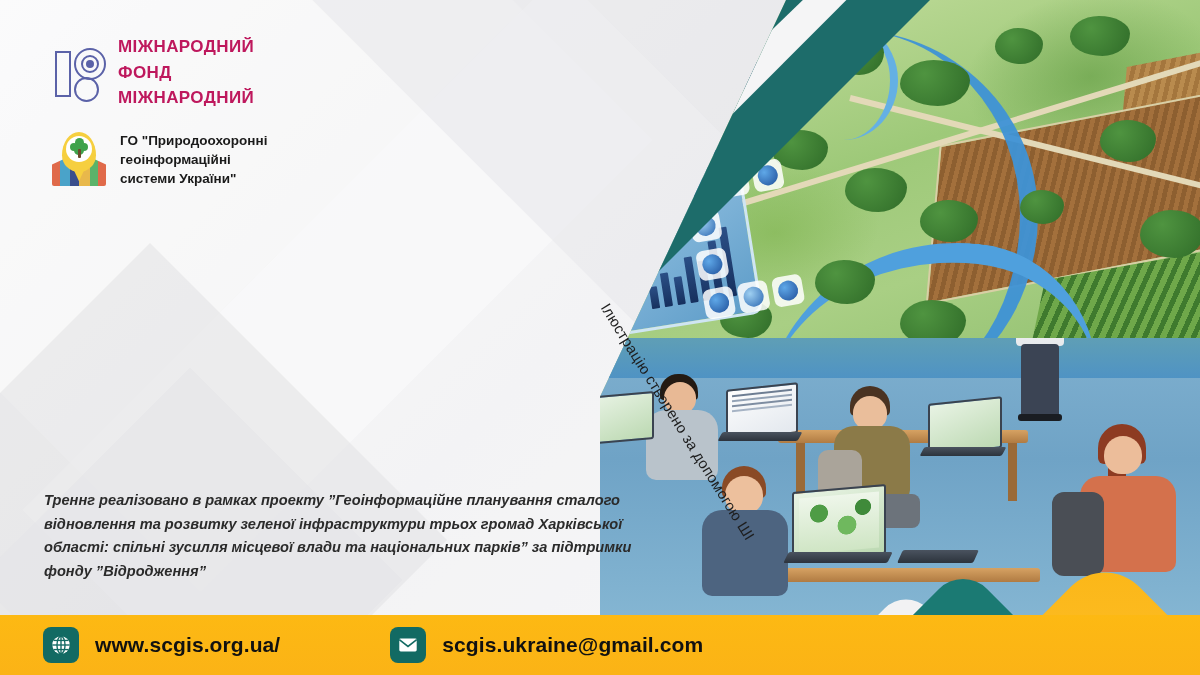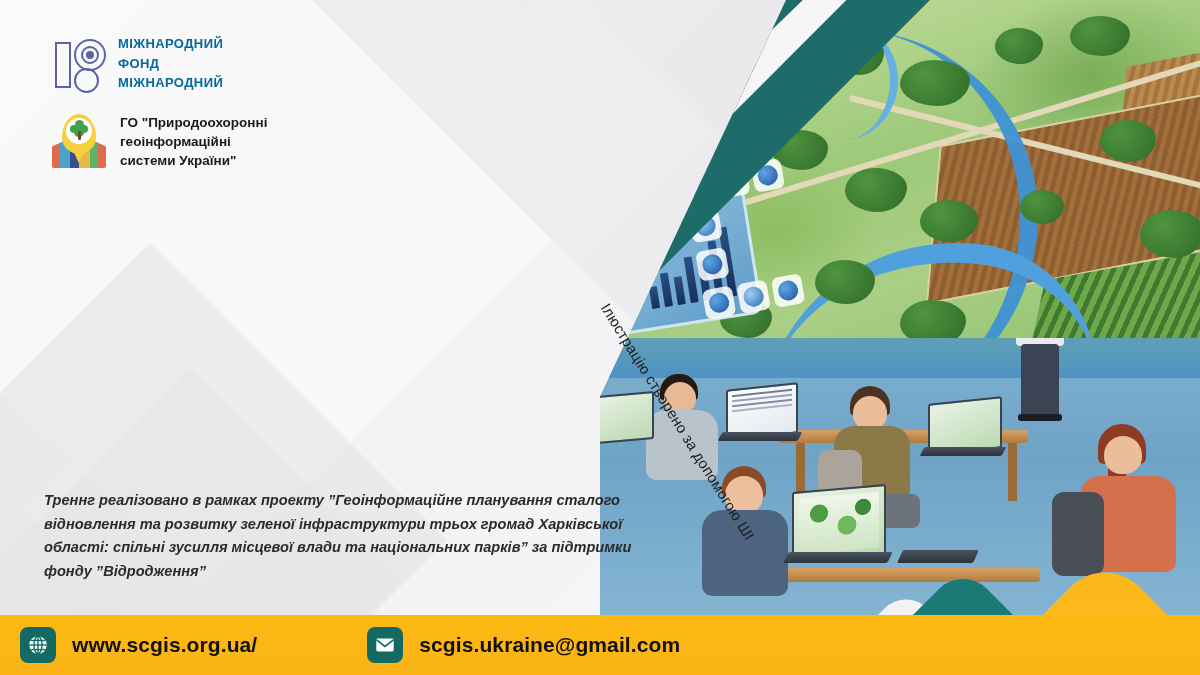--- a/index.html
+++ b/index.html
@@ -154,21 +154,21 @@
   
   .logos{position:absolute;left:52px;top:34px;z-index:10;}
   .logo-row{display:flex;align-items:center;gap:14px;}
   .logo-row + .logo-row{margin-top:20px;}
   .irf-mark{width:52px;height:52px;position:relative;flex:none;}
   .irf-bar{position:absolute;left:3px;top:5px;width:12px;height:42px;border:2.5px solid #5b62a8;}
   .irf-rings{position:absolute;left:22px;top:2px;width:28px;height:28px;border-radius:50%;border:2.5px solid #5b62a8;}
   .irf-rings:after{content:"";position:absolute;left:5px;top:5px;right:5px;bottom:5px;border-radius:50%;border:2.5px solid #5b62a8;}
   .irf-rings:before{content:"";position:absolute;left:10px;top:10px;right:10px;bottom:10px;border-radius:50%;background:#5b62a8;}
   .irf-circ{position:absolute;left:22px;top:31px;width:21px;height:21px;border-radius:50%;border:2.5px solid #5b62a8;}
-  .irf-text{color:#0369a1;font-size:13px;font-weight:bold;line-height:1.5;letter-spacing:.4px;}
+  .irf-text{color:#be185d;font-size:17px;font-weight:bold;line-height:1.5;letter-spacing:.4px;}
   .ngo-mark{width:54px;height:54px;position:relative;flex:none;}
   .map-fold{position:absolute;left:0;bottom:0;width:54px;height:28px;
             background:linear-gradient(90deg,#e06a4a 0 14%,#4aa3c9 14% 34%,#3a4e8c 34% 50%,#e8b84b 50% 70%,#5bb36a 70% 86%,#e06a4a 86% 100%);
             clip-path:polygon(0 22%,25% 0,50% 20%,75% 0,100% 22%,100% 100%,0 100%);border-radius:2px;}
   .pin{position:absolute;left:10px;top:0;width:34px;height:40px;background:#f6cf3f;
        border-radius:50% 50% 50% 50%/58% 58% 42% 42%;}
   .pin:after{content:"";position:absolute;left:11px;bottom:-9px;width:12px;height:13px;background:#f6cf3f;
              clip-path:polygon(0 0,100% 0,50% 100%);}
   .pin-inner{position:absolute;left:4px;top:4px;width:26px;height:26px;border-radius:50%;background:#fff;}
   .tree-ico{position:absolute;left:8px;top:6px;width:18px;height:20px;}
@@ -180,21 +180,21 @@
             font-size:92px;line-height:.99;font-weight:bold;color:#2f6b6b;letter-spacing:-1px;}
   .headline .l2{display:block;}
   .blurb{position:absolute;left:44px;top:489px;width:600px;z-index:10;
          font-size:14.6px;line-height:1.62;color:#2b2b2b;font-style:italic;font-weight:600;}
 
   
   .footer{position:absolute;left:0;top:615px;width:1200px;height:60px;
           background:linear-gradient(180deg,#fdb913,#fbb316);z-index:20;
           display:flex;align-items:center;}
   .foot-item{display:flex;align-items:center;gap:16px;}
-  .foot-item.web{margin-left:20px;}
+  .foot-item.web{margin-left:43px;}
   .foot-item.mail{margin-left:96px;padding-left:14px;}
   .foot-ico{width:36px;height:36px;border-radius:8px;background:#126a63;
             display:flex;align-items:center;justify-content:center;flex:none;}
   .foot-text{font-size:21px;font-weight:bold;color:#111;letter-spacing:.1px;}
 </style>
 </head>
 <body>
 
 <div class="poster">
 

